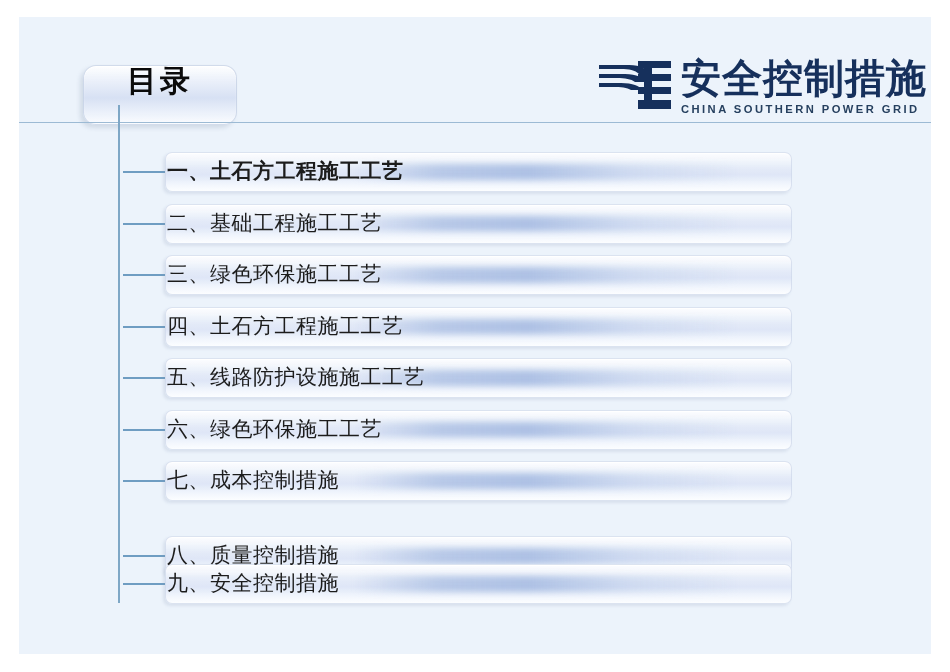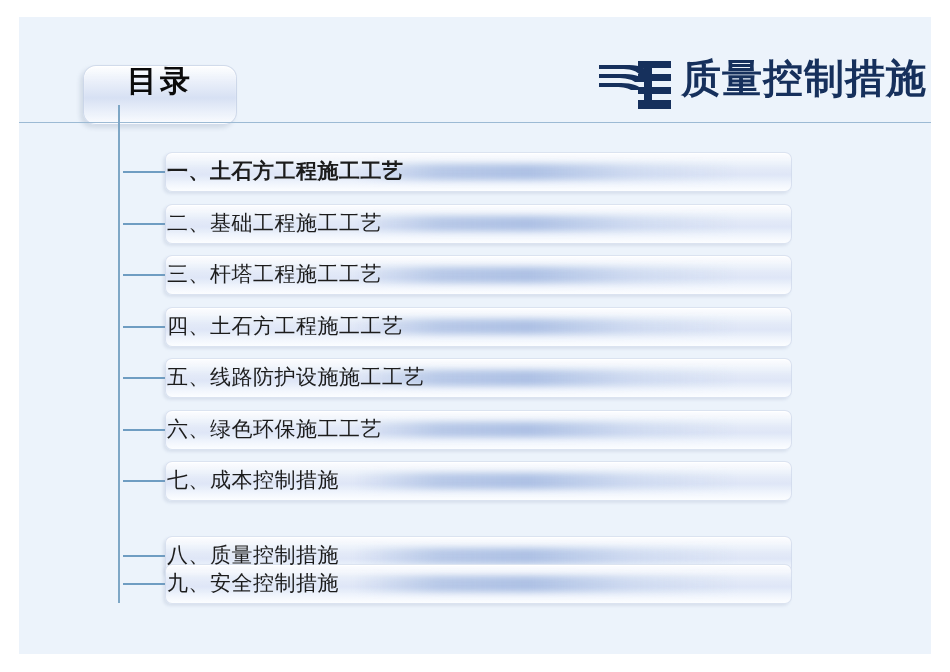--- a/index.html
+++ b/index.html
@@ -212,21 +212,22 @@
           <path d="M0 22 H22 C34 22 40 25 44 29 H32 C28 26.5 22 26 14 26 H0 Z"></path>
           <rect x="39" y="0" width="33" height="7"></rect>
           <rect x="39" y="13" width="33" height="7"></rect>
           <rect x="39" y="26" width="33" height="7"></rect>
           <rect x="39" y="39" width="33" height="9"></rect>
           <rect x="45" y="0" width="8" height="48"></rect>
         </g>
       </svg>
     </div>
     <div id="logo-wordmark">
-      <div class="brand-cn">质量控制措施</div>
+      <div class="brand-cn">安全控制措施</div>
+      <div class="brand-en">CHINA SOUTHERN POWER GRID</div>
     </div>
   </div>
 
   <div id="toc-tab">
     <span id="toc-tab-label">目录</span>
   </div>
 
   <div id="hline"></div>
   <div id="vline"></div>
 
@@ -237,21 +238,21 @@
         <div class="toc-text">二、基础工程施工工艺</div>
       </div>
       <div class="toc-row" style="top: 135px;">
         <div class="toc-tick"></div>
         <div class="toc-bar"></div>
         <div class="toc-text is-emph">一、土石方工程施工工艺</div>
       </div>
       <div class="toc-row" style="top: 238px;">
         <div class="toc-tick"></div>
         <div class="toc-bar"></div>
-        <div class="toc-text">三、杆塔工程施工工艺</div>
+        <div class="toc-text">三、绿色环保施工工艺</div>
       </div>
       <div class="toc-row" style="top: 289.5px;">
         <div class="toc-tick"></div>
         <div class="toc-bar"></div>
         <div class="toc-text">四、土石方工程施工工艺</div>
       </div>
       <div class="toc-row" style="top: 341px;">
         <div class="toc-tick"></div>
         <div class="toc-bar"></div>
         <div class="toc-text">五、线路防护设施施工工艺</div>

